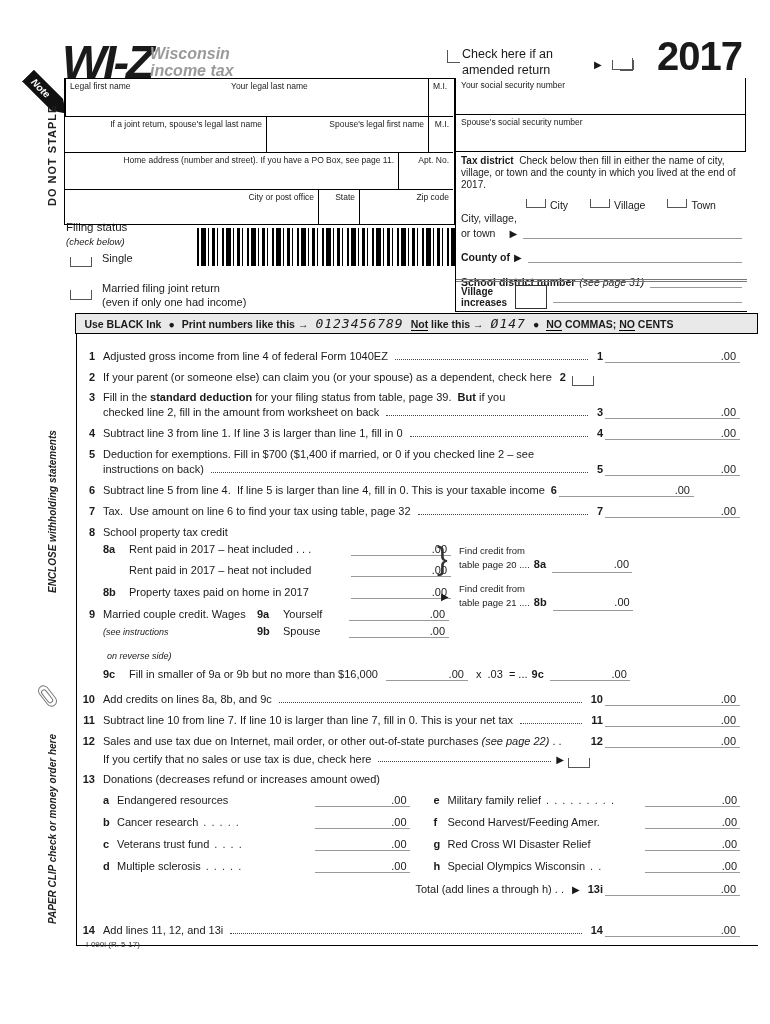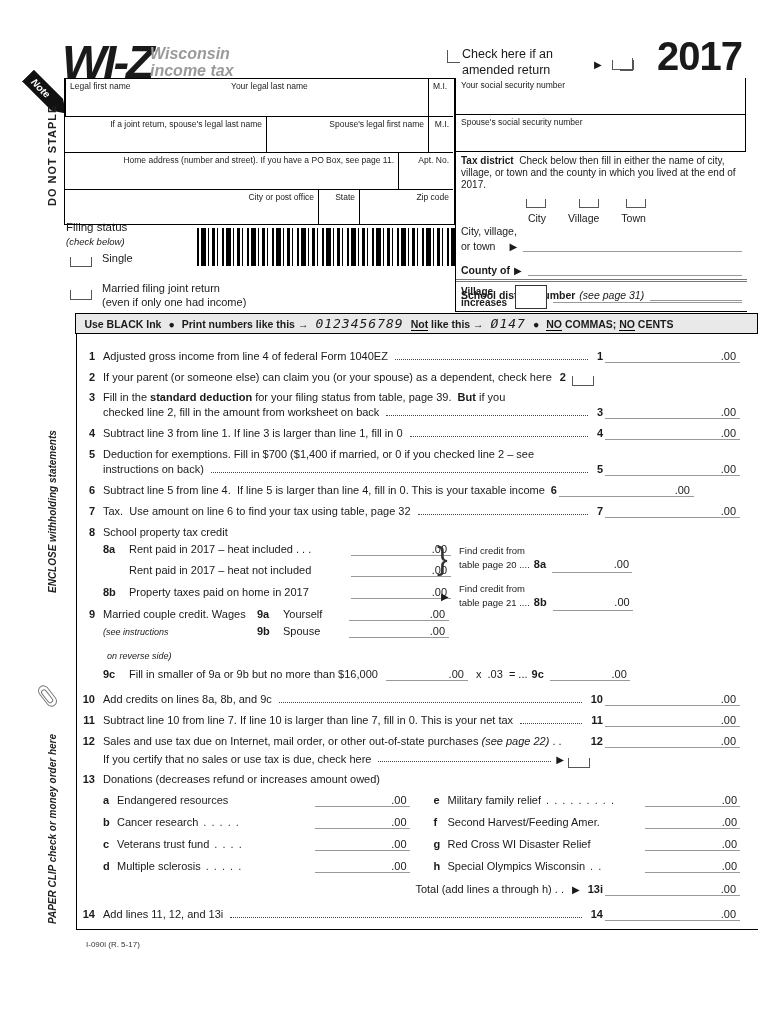--- a/index.html
+++ b/index.html
@@ -49,21 +49,21 @@
   .bl { border-left:1px solid #000; } .bt { border-top:1px solid #000;text-align:right; }
   .h37 { height:36.5px; } .h36 { height:36px; }
   
   .rcol { position:absolute; left:455px; top:78px; width:291px; height:234px;
           border-left:1.6px solid #000; }
   .ssncell { height:37px; font-size:8.5px; padding:2px 5px; border-bottom:1px solid #000;
              border-right:1.6px solid #000; }
   .ssncell.last { border-bottom:1.6px solid #000; }
   .taxdistrict { padding:3px 2px 0 5px; font-size:10px; line-height:1.22; }
   .cvt-cbrow { display:flex; align-items:flex-end; font-size:10.5px; margin:7px 0 0 70px; gap:6px; }
-  .cvt-cbrow .grp { display:flex; align-items:flex-end; gap:4px; margin-right:16px;flex-direction:column; }
+  .cvt-cbrow .grp { display:flex; gap:4px; margin-right:16px; }
   .cvtline { display:flex; align-items:flex-end; font-size:10.5px; padding:2px 4px 0 5px; }
   .uline { flex:1; border-bottom:1.4px solid #999; height:13px; margin-left:6px; }
   .bold { font-weight:bold; }
   .it { font-style:italic; }
   .special { position:absolute; left:0; bottom:0; width:291px; height:33px;
              border-top:3px double #777; border-bottom:1.6px solid #000;
              display:flex; align-items:center; padding:2px 5px; }
   .special .lbl { font-size:10px; font-weight:bold; line-height:1.1; }
   .special .box { width:32px; height:24px; border:1.5px solid #333; margin-left:8px; background:#fff; }
   
@@ -477,21 +477,21 @@
           </div>
         </div>
       </div>
       <div class="totalrow">
         <span class="txt">Total (add lines a through h) . .</span>
         <span class="tri" style="margin:0 4px 0 8px">▶</span>
         <span class="ref">13i</span>
         <span class="amt"><span>.00</span></span>
       </div>
 
-      <div class="row" style="margin-top:12px">
+      <div class="row" style="margin-top:28px">
         <span class="num">14</span>
         <span class="txt">Add lines 11, 12, and 13i</span>
         <span class="leader"></span>
         <span class="ref">14</span>
         <span class="amt"><span>.00</span></span>
       </div>
     </div>
   </div>
 
   <div class="footer">I-090i (R. 5-17)</div>

